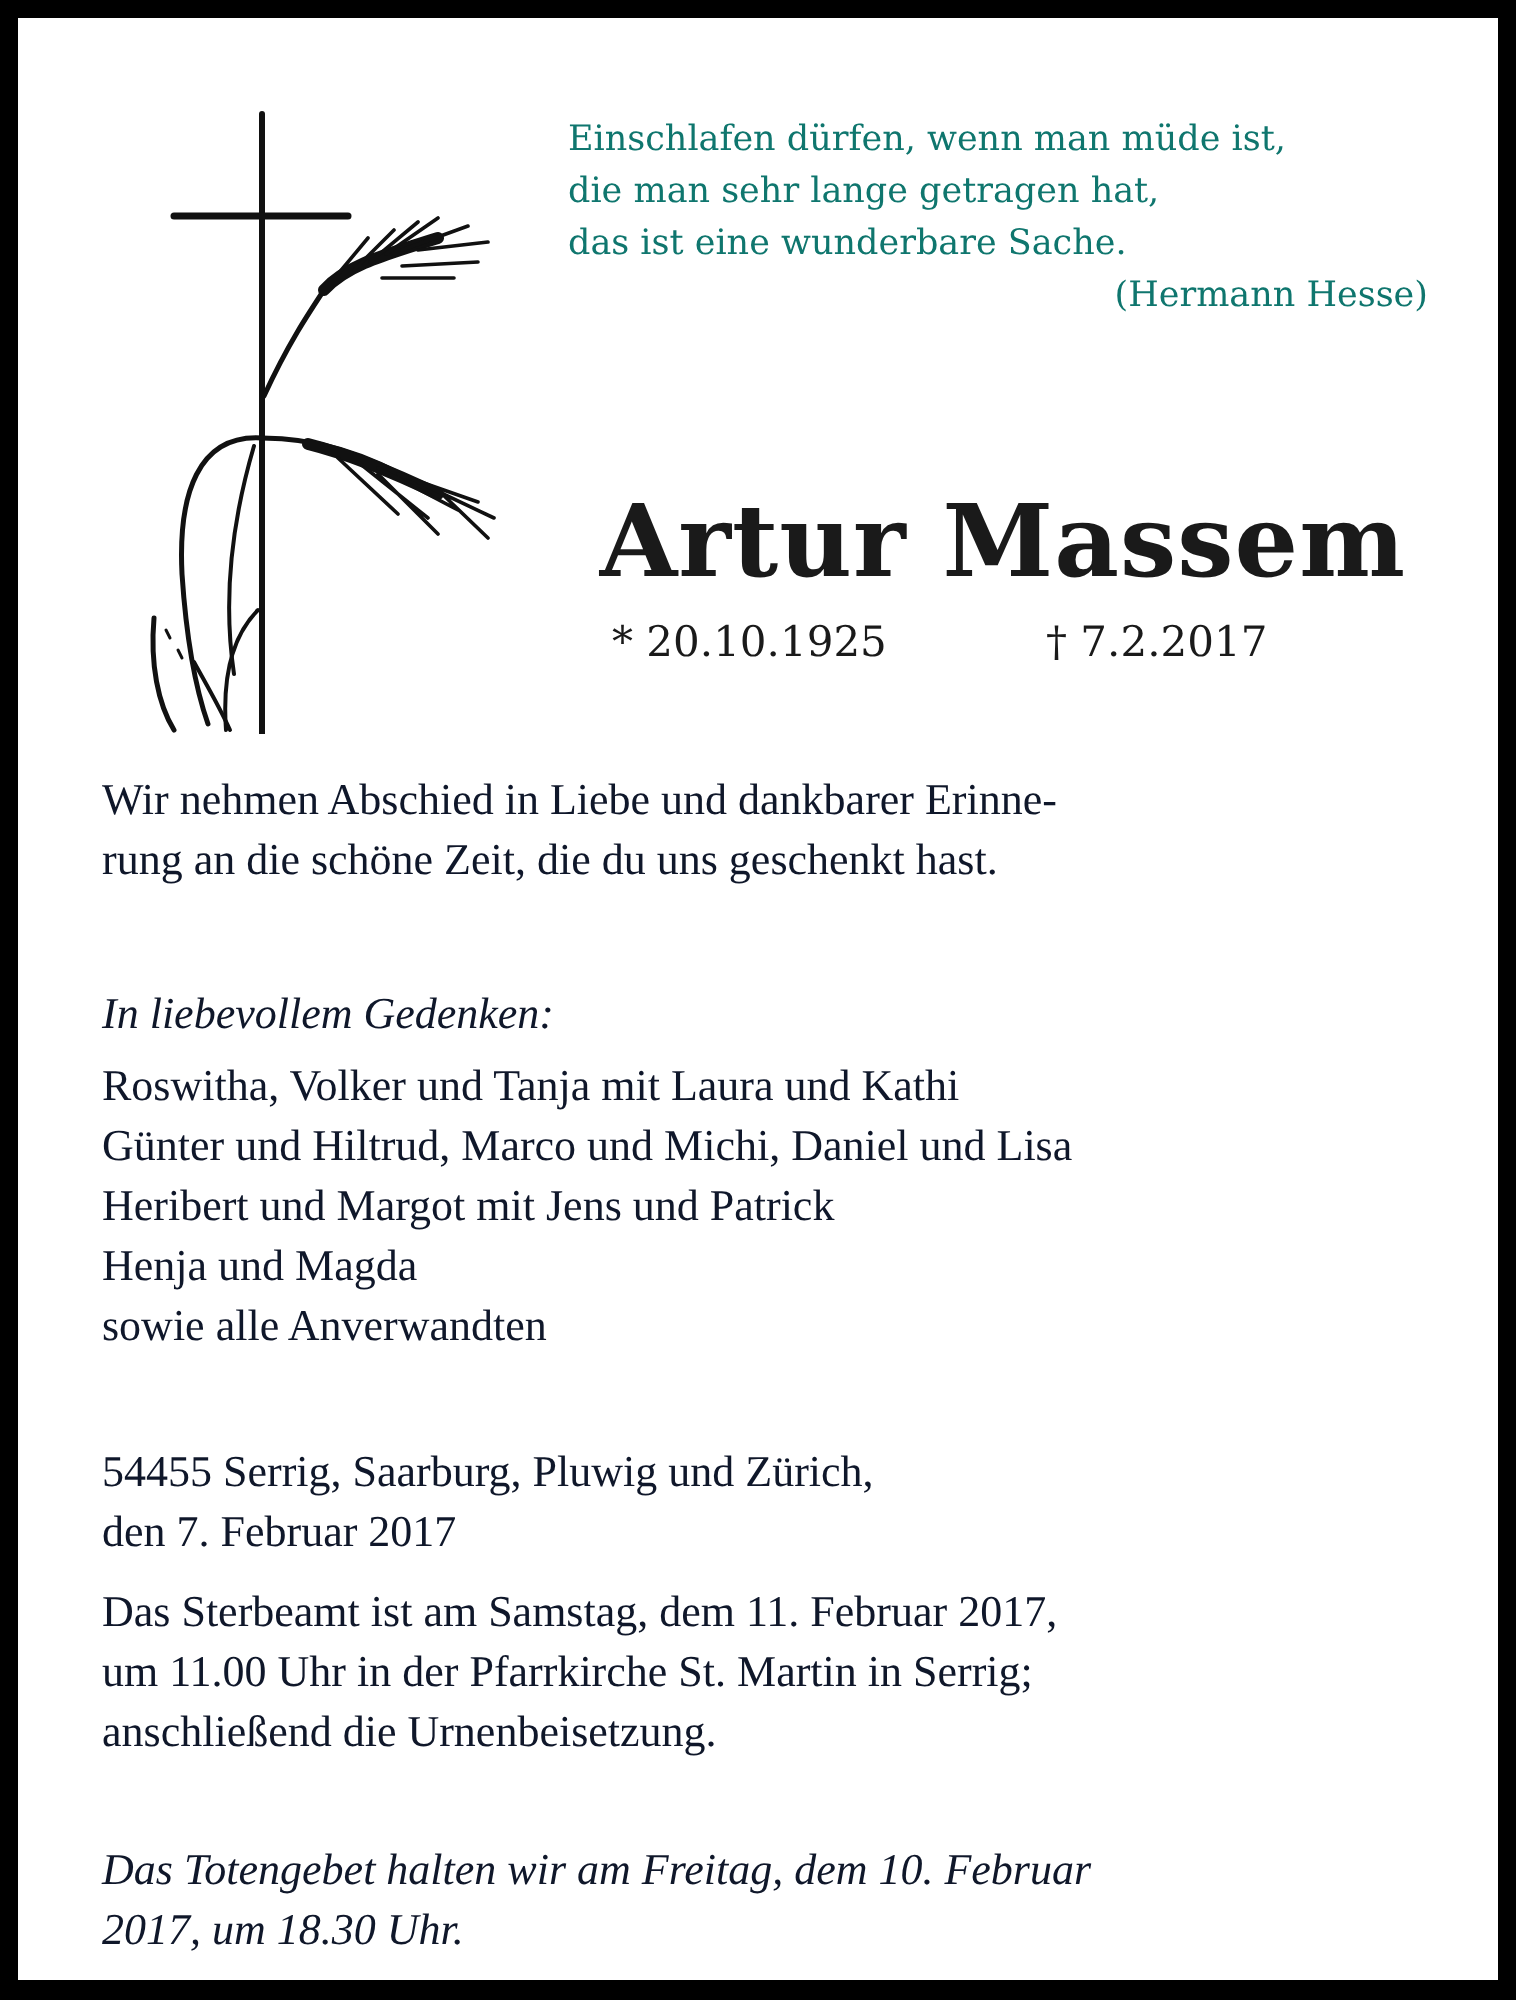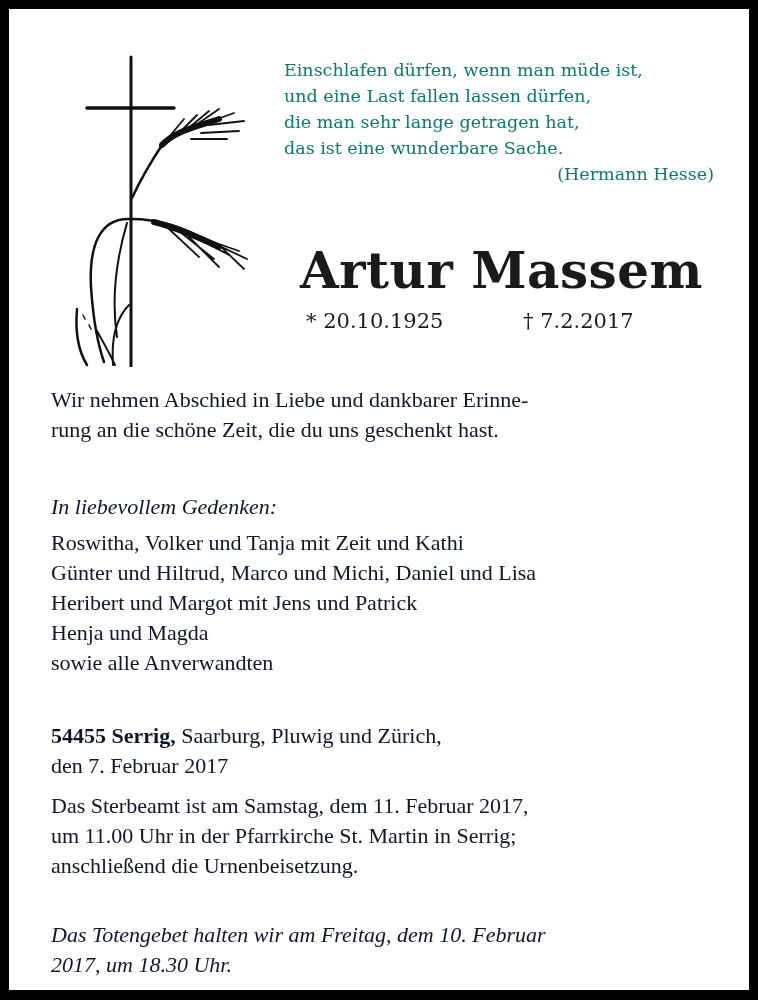--- a/index.html
+++ b/index.html
@@ -31,21 +31,21 @@
   .body {
     position:absolute; left:42px; width:660px;
     font-family:"Liberation Serif", serif; color:#0f172a;
     font-size:22px; line-height:30px;
   }
   .body .line { display:block; white-space:nowrap; }
   .farewell { top:376px; }
   .memory { top:483px; }
   .memory .heading { margin-bottom:6px;font-style:italic; }
   .place { top:712px; }
-  .place b { font-weight:bold; }
+  .place b { font-weight:normal; }
   .service { top:782px; text-align:justify; }
   .prayer { top:911px;font-style:italic; }
 </style>
 </head>
 <body>
 
 <div class="page">
 
   <svg class="emblem" viewBox="0 0 185 320" xmlns="http://www.w3.org/2000/svg">
     <g stroke="#111" fill="none" stroke-linecap="round">
@@ -66,41 +66,40 @@
       <path d="M58 176 C48 210 42 250 48 290" stroke-width="2"></path>
       <path d="M60 258 C48 270 42 290 44 318" stroke-width="2"></path>
       <path d="M8 262 C6 285 10 305 18 318" stroke-width="2.5"></path>
       <path d="M28 284 C34 295 40 305 46 318" stroke-width="2"></path>
       <path d="M14 268 L16 272 M20 278 L22 282" stroke-width="1.5"></path>
     </g>
   </svg>
 
   <div class="quote">
     <span class="line">Einschlafen dürfen, wenn man müde ist,</span>
-    <span class="line">und eine Last fallen lassen dürfen,</span>
     <span class="line">die man sehr lange getragen hat,</span>
     <span class="line">das ist eine wunderbare Sache.</span>
     <span class="author">(Hermann Hesse)</span>
   </div>
 
   <div class="name">Artur Massem</div>
 
   <div class="dates">
     <span class="born">* 20.10.1925</span>
     <span class="died">† 7.2.2017</span>
   </div>
 
   <div class="body farewell">
     <span class="line">Wir nehmen Abschied in Liebe und dankbarer Erinne-</span>
     <span class="line">rung an die schöne Zeit, die du uns geschenkt hast.</span>
   </div>
 
   <div class="body memory">
     <span class="line heading">In liebevollem Gedenken:</span>
-    <span class="line">Roswitha, Volker und Tanja mit Zeit und Kathi</span>
+    <span class="line">Roswitha, Volker und Tanja mit Laura und Kathi</span>
     <span class="line">Günter und Hiltrud, Marco und Michi, Daniel und Lisa</span>
     <span class="line">Heribert und Margot mit Jens und Patrick</span>
     <span class="line">Henja und Magda</span>
     <span class="line">sowie alle Anverwandten</span>
   </div>
 
   <div class="body place">
     <span class="line"><b>54455 Serrig,</b><span> Saarburg, Pluwig und Zürich,</span></span>
     <span class="line">den 7. Februar 2017</span>
   </div>

